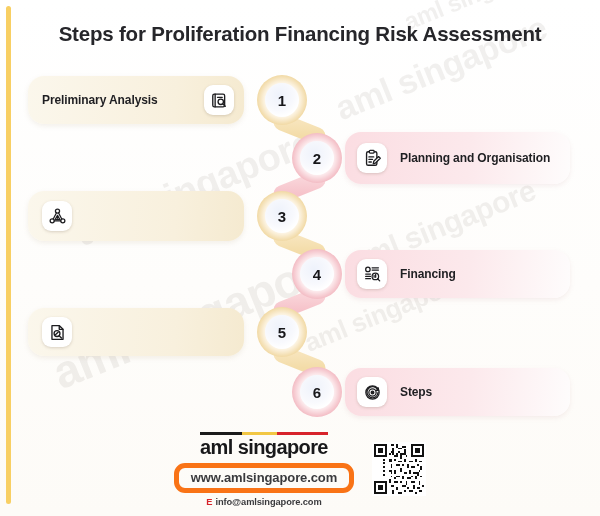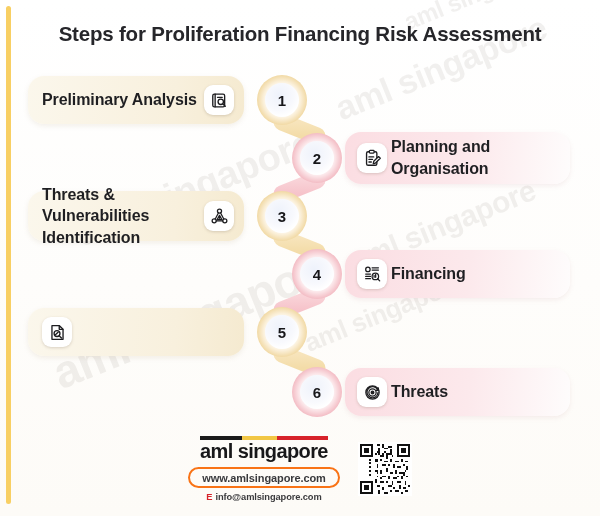--- a/index.html
+++ b/index.html
@@ -67,24 +67,24 @@
     justify-content:space-between;
   }
   .card.right{
     left:345px;width:225px;
     background:linear-gradient(95deg,#fbdde2 0%,#fce9ec 55%,#fefcfc 100%);
     box-shadow:0 2px 5px rgba(190,140,150,0.14);
     padding:0 12px 0 12px;
     justify-content:flex-start;
   }
   .card .label{
-    font-size:16px;font-weight:700;color:#1f1f22;
+    font-size:12px;font-weight:700;color:#1f1f22;
     line-height:1.35;letter-spacing:-0.1px;
   }
-  .card.right .label{margin-left:4px;}
+  .card.right .label{margin-left:13px;}
 
   .icon-tile{
     width:30px;height:30px;min-width:30px;
     border-radius:9px;background:#ffffff;
     box-shadow:0 1px 3px rgba(120,100,80,0.26);
     display:flex;align-items:center;justify-content:center;
   }
   .icon-tile svg{display:block;}
 
   
@@ -107,23 +107,23 @@
   .logo-bars i{display:block;height:100%;}
   .bar-k{background:#1b1b1b;flex:0 0 33%;}
   .bar-y{background:#f2c744;flex:0 0 27%;}
   .bar-r{background:#d7232b;flex:0 0 40%;}
   .logo-text{
     font-size:20px;font-weight:700;color:#18181a;
     letter-spacing:-0.6px;line-height:1.05;
   }
   .site-pill{
     margin-top:5px;
-    border:2px solid #f97316;border-radius:11px;
+    border:5px solid #f97316;border-radius:11px;
     padding:2.5px 12px;
-    font-size:11px;font-weight:700;color:#3a3a3d;
+    font-size:13px;font-weight:700;color:#3a3a3d;
     letter-spacing:-0.1px;
   }
   .email-line{
     margin-top:4px;font-size:9.3px;font-weight:700;color:#3a3a3d;
     display:flex;align-items:center;gap:3px;letter-spacing:-0.1px;
   }
   .email-line .e{color:#d7232b;font-weight:700;}
   .qr{width:54px;height:54px;display:block;}
 </style>
 </head>
@@ -229,21 +229,20 @@
         <path d="M19.6 9.6l2.2 2.2-6 6-2.8.6.6-2.8z" fill="#fff"></path>
       </svg>
     </span>
     <span class="label">Planning and Organisation</span>
   </div>
   <div class="node" style="left:293px;top:134px;width:48px;height:48px;">
     <span class="num">2</span>
   </div>
 
   <div class="card left" style="top:191px;height:50px;">
-    <span class="label">Threats &amp; Vulnerabilities Identification</span>
     <span class="icon-tile">
       <svg width="19" height="19" viewBox="0 0 24 24" fill="none" stroke="#1d1d20" stroke-width="1.6" stroke-linecap="round" stroke-linejoin="round">
         <circle cx="12" cy="5.2" r="2.6"></circle>
         <circle cx="5.3" cy="17.5" r="2.6"></circle>
         <circle cx="18.7" cy="17.5" r="2.6"></circle>
         <path d="M10.6 7.6 6.6 15.2M13.4 7.6l4 7.6M7.9 17.5h8.2"></path>
         <path d="M12 10.6l3 5.4h-6z"></path>
         <path d="M12 12.6v1.4"></path>
           <path d="M12 15.1v.1"></path>
       </svg>
@@ -286,21 +285,21 @@
   <div class="card right" style="top:368px;height:48px;">
     <span class="icon-tile">
       <svg width="19" height="19" viewBox="0 0 24 24" fill="none" stroke="#1d1d20" stroke-width="1.6" stroke-linecap="round" stroke-linejoin="round">
         <circle cx="12" cy="12" r="8.4"></circle>
         <path d="M18.2 8.4A7 7 0 1 0 19 12"></path>
         <path d="M19.4 6.1v3.2h-3.2"></path>
         <circle cx="12" cy="12" r="4.6"></circle>
         <circle cx="12" cy="12" r="1.7" fill="#1d1d20"></circle>
       </svg>
     </span>
-    <span class="label">Threats</span>
+    <span class="label">Steps</span>
   </div>
   <div class="node" style="left:293px;top:368px;width:48px;height:48px;">
     <span class="num">6</span>
   </div>
 
   <div class="footer">
     <div class="brandblock">
       <div class="logo-wrap">
         <div class="logo-bars">
           <i class="bar-k"></i>

